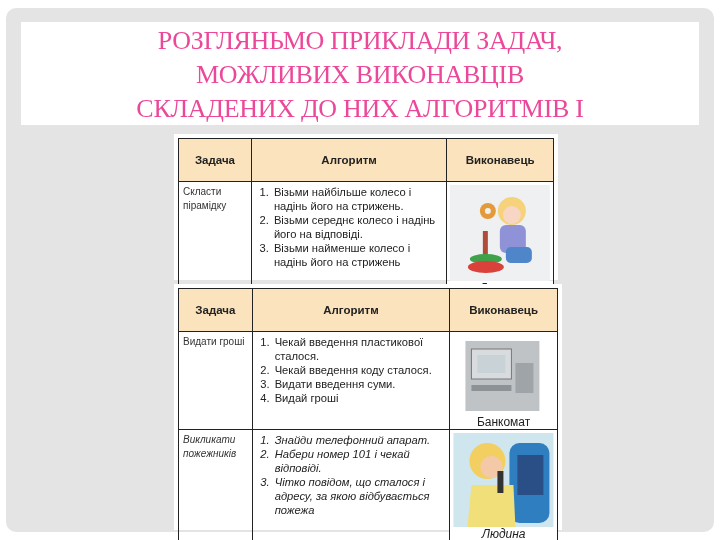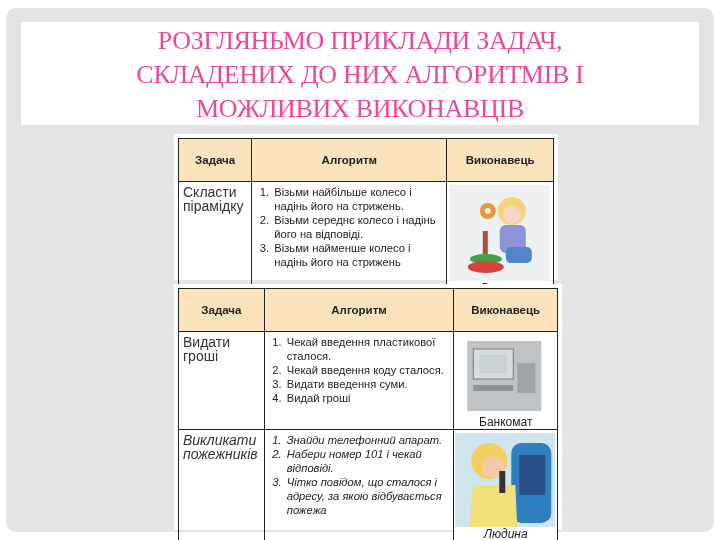--- a/index.html
+++ b/index.html
@@ -4,37 +4,37 @@
 <style>
   html, body { margin:0; padding:0; }
   body { width:720px; height:540px; background:#ffffff; position:relative; overflow:hidden; font-family:"Liberation Sans", sans-serif; }
   .frame { position:absolute; left:6px; top:8px; width:708px; height:524px; background:#e4e4e4; border-radius:10px; }
   .title-box { position:absolute; left:21px; top:22px; width:678px; height:103px; background:#ffffff; }
   .title { position:absolute; left:21px; top:24px; width:678px; text-align:center; font-family:"Liberation Serif", serif; color:#ec4899; font-size:26px; line-height:34px; letter-spacing:-0.3px; }
   .tbl-wrap { position:absolute; background:#ffffff; padding:4px; box-sizing:border-box; }
   table { border-collapse:collapse; width:100%; font-size:11.2px; color:#222; }
   th { background:#fbe4bd; font-weight:bold; border:1.5px solid #222; height:18px; padding:12px; font-size:11.5px; }
   td { border:1.5px solid #222; vertical-align:top; padding:3px 4px; line-height:14px; }
-  td.task { width:60px; color:#333; font-size:14px;margin-left:32px; }
+  td.task { width:60px; color:#333; font-size:10px;margin-left:32px; }
   td.alg { width:176px; }
   td.exec { width:100px; padding:0; text-align:center; vertical-align:bottom; }
   ol { margin:0; padding-left:16px; }
   ol li { margin:0; padding-left:2px; }
   .pic { width:100%; display:block; }
   .cap { font-size:12px; padding:0 0; background:#fff; display:block; }
 </style>
 </head>
 <body>
 
 <div class="frame"></div>
 <div class="title-box"></div>
 <div class="title">
   <div>РОЗГЛЯНЬМО ПРИКЛАДИ ЗАДАЧ,</div>
+  <div>МОЖЛИВИХ ВИКОНАВЦІВ</div>
   <div>СКЛАДЕНИХ ДО НИХ АЛГОРИТМІВ І</div>
-  <div>МОЖЛИВИХ ВИКОНАВЦІВ</div>
 </div>
 
 <div class="tbl-wrap" style="left:174px; top:134px; width:384px; height:146px;">
   <table>
     <tbody>
         <tr>
       <th>Задача</th>
       <th>Алгоритм</th>
       <th>Виконавець</th>
     </tr>

